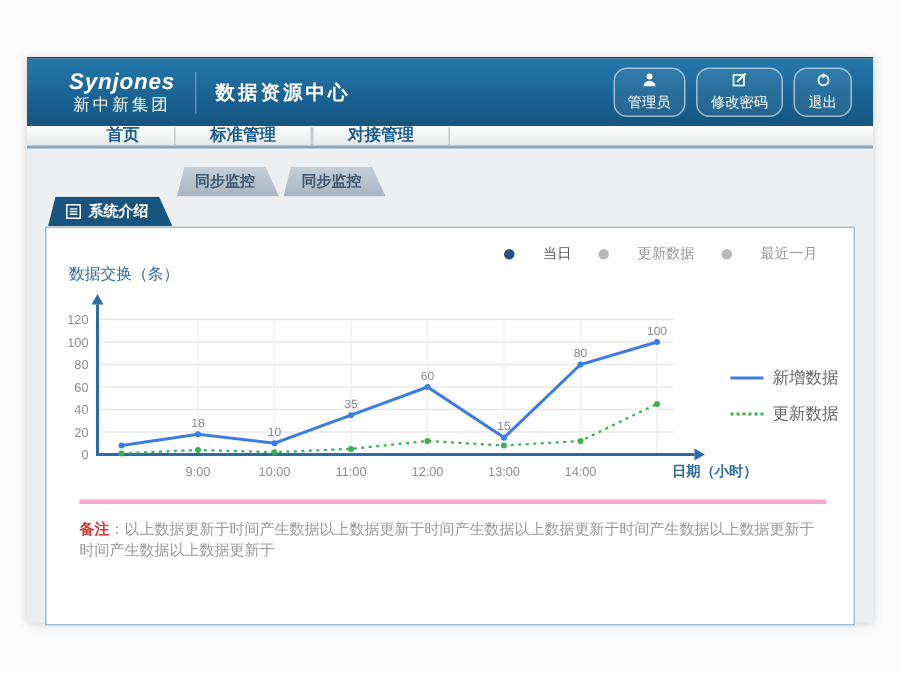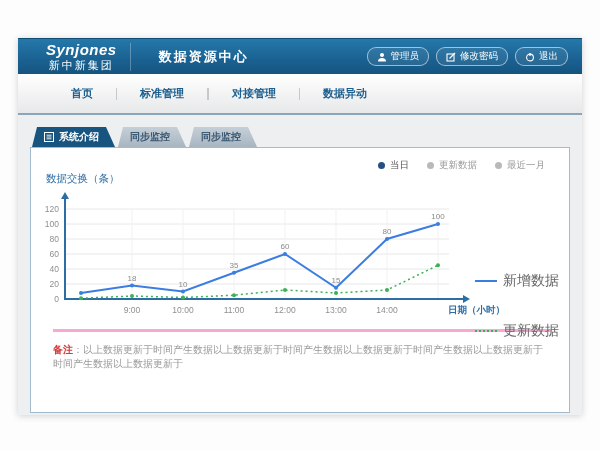--- a/index.html
+++ b/index.html
@@ -3,60 +3,60 @@
 <meta charset="utf-8">
 <style>
   * { margin:0; padding:0; box-sizing:border-box; }
   html,body { width:600px; height:450px; }
   body { background:#fdfdfd; font-family:"Liberation Sans","DejaVu Sans",sans-serif; position:relative; overflow:hidden; }
 
   .window { position:absolute; left:18px; top:38px; width:564px; height:377px;
             background:#edeff0; box-shadow:0 1px 7px rgba(0,0,0,.18); }
 
   
-  .header { height:36px; background:linear-gradient(180deg,#2578ab 0%,#1a6191 60%,#15557f 100%);
+  .header { height:46px; background:linear-gradient(180deg,#2578ab 0%,#1a6191 60%,#15557f 100%);
             border-top:1px solid #0f4d75; display:flex; align-items:center; padding:0 14px 0 28px; }
   .logo { display:flex; flex-direction:column; align-items:center; color:#fff; line-height:1.1; }
   .logo-top { font-size:15px; font-weight:bold; font-style:italic; letter-spacing:.5px; }
   .logo-bottom { font-size:11px; font-weight:normal; letter-spacing:2px; }
   .logo-sep { width:1px; height:28px; background:rgba(255,255,255,.28); margin:0 13px; }
-  .app-title { color:#fff; font-size:13px; font-weight:bold; letter-spacing:2px;margin-left:15px; }
+  .app-title { color:#fff; font-size:13px; font-weight:bold; letter-spacing:2px; }
   .header-right { margin-left:auto; display:flex; gap:7px; }
   .pill { display:flex; align-items:center; gap:4px; border:1px solid rgba(255,255,255,.55);
           background:rgba(255,255,255,.07); border-radius:9px; padding:2px 9px; color:#fff;
-          font-size:9.5px; cursor:pointer; white-space:nowrap; }
+          font-size:9.5px; cursor:pointer; white-space:nowrap;flex-direction:column; }
   .pill svg { display:block; }
 
   
-  .nav { height:41px; background:linear-gradient(#ffffff,#e7e8e9); border-bottom:2px solid #8ba5b9;
+  .nav { height:15px; background:linear-gradient(#ffffff,#e7e8e9); border-bottom:2px solid #8ba5b9;
          display:flex; align-items:center; padding-left:30px; }
   .nav-item { color:#1c5f8f; font-size:11px; font-weight:bold; padding:0 23px; cursor:pointer; line-height:23px; }
   .nav-div { width:1px; height:12px; background:#c6c9cc; }
 
   
   .content { padding:12px 12px 0 12px; }
   .tabs { display:flex; margin-left:2px; }
   .tab { height:20px; display:flex; align-items:center; gap:5px; padding:0 16px 0 12px;
          font-size:10px; font-weight:bold; cursor:pointer;
          clip-path:polygon(0 100%,5px 0,calc(100% - 9px) 0,100% 100%); }
-  .tab.active { background:#17547f; color:#fff; }
+  .tab.active { background:#17547f; color:#fff;margin-top:20px; }
   .tab.inactive { background:linear-gradient(#c6cfd7,#a8b5c1); color:#3c5a74; margin-left:3px; }
   .tab svg { display:block; }
 
   
   .panel { background:#fff; border:1px solid #a3bbce; height:266px; position:relative; }
   .filters { display:flex; justify-content:flex-end; gap:18px; padding:11px 24px 0 0; height:24px; }
-  .filter { display:flex; align-items:center; gap:5px; font-size:9.5px; color:#999; cursor:pointer; }
+  .filter { display:flex; align-items:center; gap:19px; font-size:9.5px; color:#999; cursor:pointer; }
   .filter .dot { width:7px; height:7px; border-radius:50%; background:#b9b9b9; }
   .filter.selected { color:#555; }
   .filter.selected .dot { background:#274f84; }
   .ylabel { color:#2e6da4; font-size:10.5px; font-weight:normal; padding:0 0 0 15px; height:15px; }
   svg.chart { display:block; margin:4px 0 0 8px; }
   .legend { position:absolute; right:10px; top:92px; }
-  .legend-item { display:flex; align-items:center; gap:6px; margin-bottom:9px; font-size:14px; color:#666;margin-top:32px; }
+  .legend-item { display:flex; align-items:center; gap:6px; margin-bottom:9px; font-size:11px; color:#666; }
   .swatch { width:22px; height:0; }
   .swatch.solid { border-top:2px solid #3b7de0; }
   .swatch.dotted { border-top:2px dotted #3cb054; }
   .note { margin:12px 18px 0 22px; border-top:3px solid #f9a8d4; padding-top:11px;
           font-size:10px; color:#9a9a9a; line-height:1.4; }
   .note b { color:#d43b3b; font-weight:bold; }
 </style>
 </head>
 <body>
 
@@ -101,21 +101,20 @@
   </div>
 
   <div class="nav">
     <div class="nav-item">首页</div>
     <div class="nav-div"></div>
     <div class="nav-item">标准管理</div>
     <div class="nav-div"></div>
     <div class="nav-div"></div>
     <div class="nav-item">对接管理</div>
     <div class="nav-div"></div>
-    <div class="nav-item">数据异动</div>
   </div>
 
   <div class="content">
     <div class="tabs">
       <div class="tab active">
         <span>
           <svg width="10" height="10" viewBox="0 0 10 10">
               <rect x="0.5" y="0.5" width="9" height="9" fill="none" stroke="#fff" stroke-width="1"></rect>
               <path d="M2.5 3.2 H7.5 M2.5 5 H7.5 M2.5 6.8 H7.5" stroke="#fff" stroke-width="0.9"></path>
             </svg>

